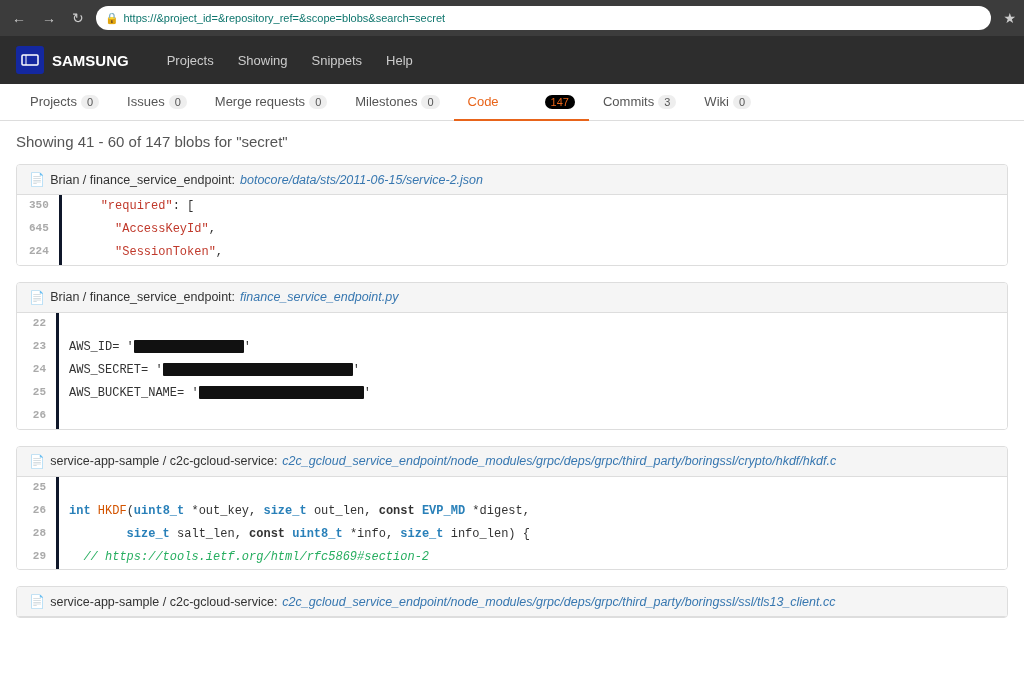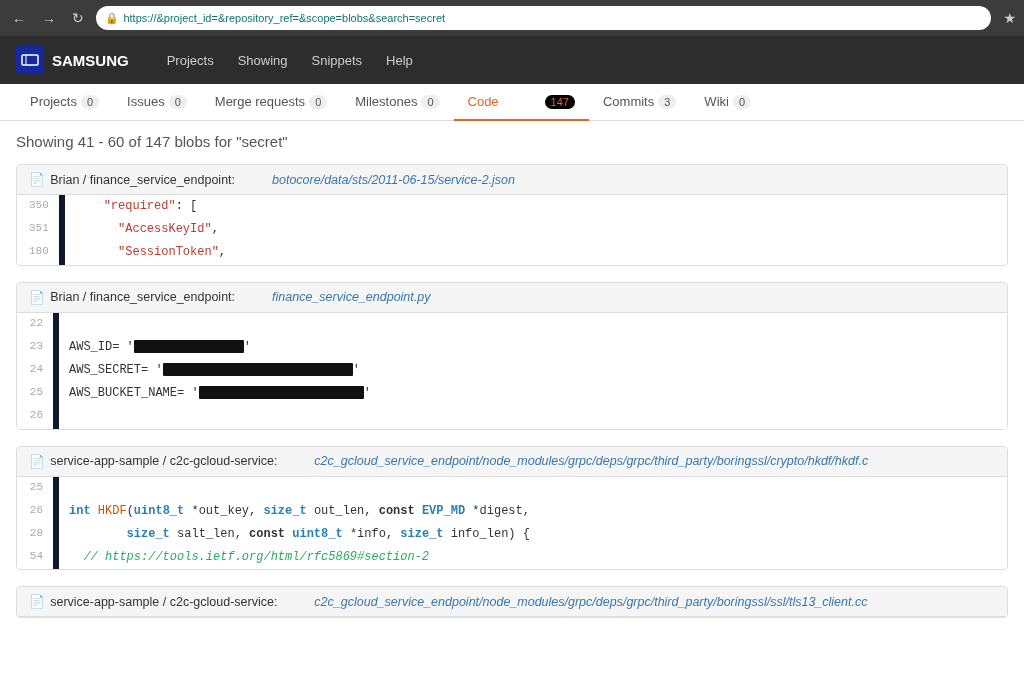--- a/index.html
+++ b/index.html
@@ -151,40 +151,40 @@
       font-size: 13px;
     }
     .result-header .repo-path {
       color: #333;
       font-weight: normal;
     }
     .result-header .file-link {
       color: #3777b0;
       font-weight: 500;
       font-style: italic;
-      margin-left: 32px;
     }
     .code-block {
       background: #fff;
       font-family: 'Consolas', 'Monaco', 'Courier New', monospace;
       font-size: 12px;
     }
     .code-line {
       display: flex;
       align-items: stretch;
     }
     .line-num {
       color: #aaa;
       padding: 2px 10px 2px 12px;
       text-align: right;
       min-width: 42px;
-      border-right: 6px solid #0f172a;
+      border-right: 3px solid #0f172a;
       user-select: none;
       font-size: 11px;
       line-height: 1.6;
+      font-weight: bold;
     }
     .line-content {
       padding: 2px 10px;
       white-space: pre;
       line-height: 1.6;
       flex: 1;
     }
     .kw-orange { color: #d35400; }
     .kw-string { color: #c0392b; }
     .kw-bold { font-weight: bold; margin-top: 7px; }
@@ -269,25 +269,25 @@
       <span class="file-icon">📄</span>
       <span class="repo-path">Brian / finance_service_endpoint:</span>
       <span class="file-link">botocore/data/sts/2011-06-15/service-2.json</span>
     </div>
     <div class="code-block">
       <div class="code-line">
         <span class="line-num">350</span>
         <span class="line-content">    <span class="kw-string">"required"</span>: [</span>
       </div>
       <div class="code-line">
-        <span class="line-num">351</span>
+        <span class="line-num">645</span>
         <span class="line-content">      <span class="kw-string">"AccessKeyId"</span>,</span>
       </div>
       <div class="code-line">
-        <span class="line-num">180</span>
+        <span class="line-num">224</span>
         <span class="line-content">      <span class="kw-string">"SessionToken"</span>,</span>
       </div>
     </div>
   </div>
 
   <div class="result-block">
     <div class="result-header">
       <span class="file-icon">📄</span>
       <span class="repo-path">Brian / finance_service_endpoint:</span>
       <span class="file-link"><em>finance_service_endpoint.py</em></span>
@@ -329,21 +329,21 @@
       </div>
       <div class="code-line">
         <span class="line-num">26</span>
         <span class="line-content"><span class="code-type">int</span> <span class="kw-orange">HKDF</span>(<span class="code-type">uint8_t</span> *out_key, <span class="code-type">size_t</span> out_len, <span class="kw-bold">const</span> <span class="code-type">EVP_MD</span> *digest,</span>
       </div>
       <div class="code-line">
         <span class="line-num">28</span>
         <span class="line-content">        <span class="code-type">size_t</span> salt_len, <span class="kw-bold">const</span> <span class="code-type">uint8_t</span> *info, <span class="code-type">size_t</span> info_len) {</span>
       </div>
       <div class="code-line">
-        <span class="line-num">54</span>
+        <span class="line-num">29</span>
         <span class="line-content"><span class="code-comment">  // https://tools.ietf.org/html/rfc5869#section-2</span></span>
       </div>
     </div>
   </div>
 
   <div class="result-block">
     <div class="result-header">
       <span class="file-icon">📄</span>
       <span class="repo-path">service-app-sample / c2c-gcloud-service:</span>
       <span class="file-link">c2c_gcloud_service_endpoint/node_modules/grpc/deps/grpc/third_party/boringssl/ssl/tls13_client.cc</span>

